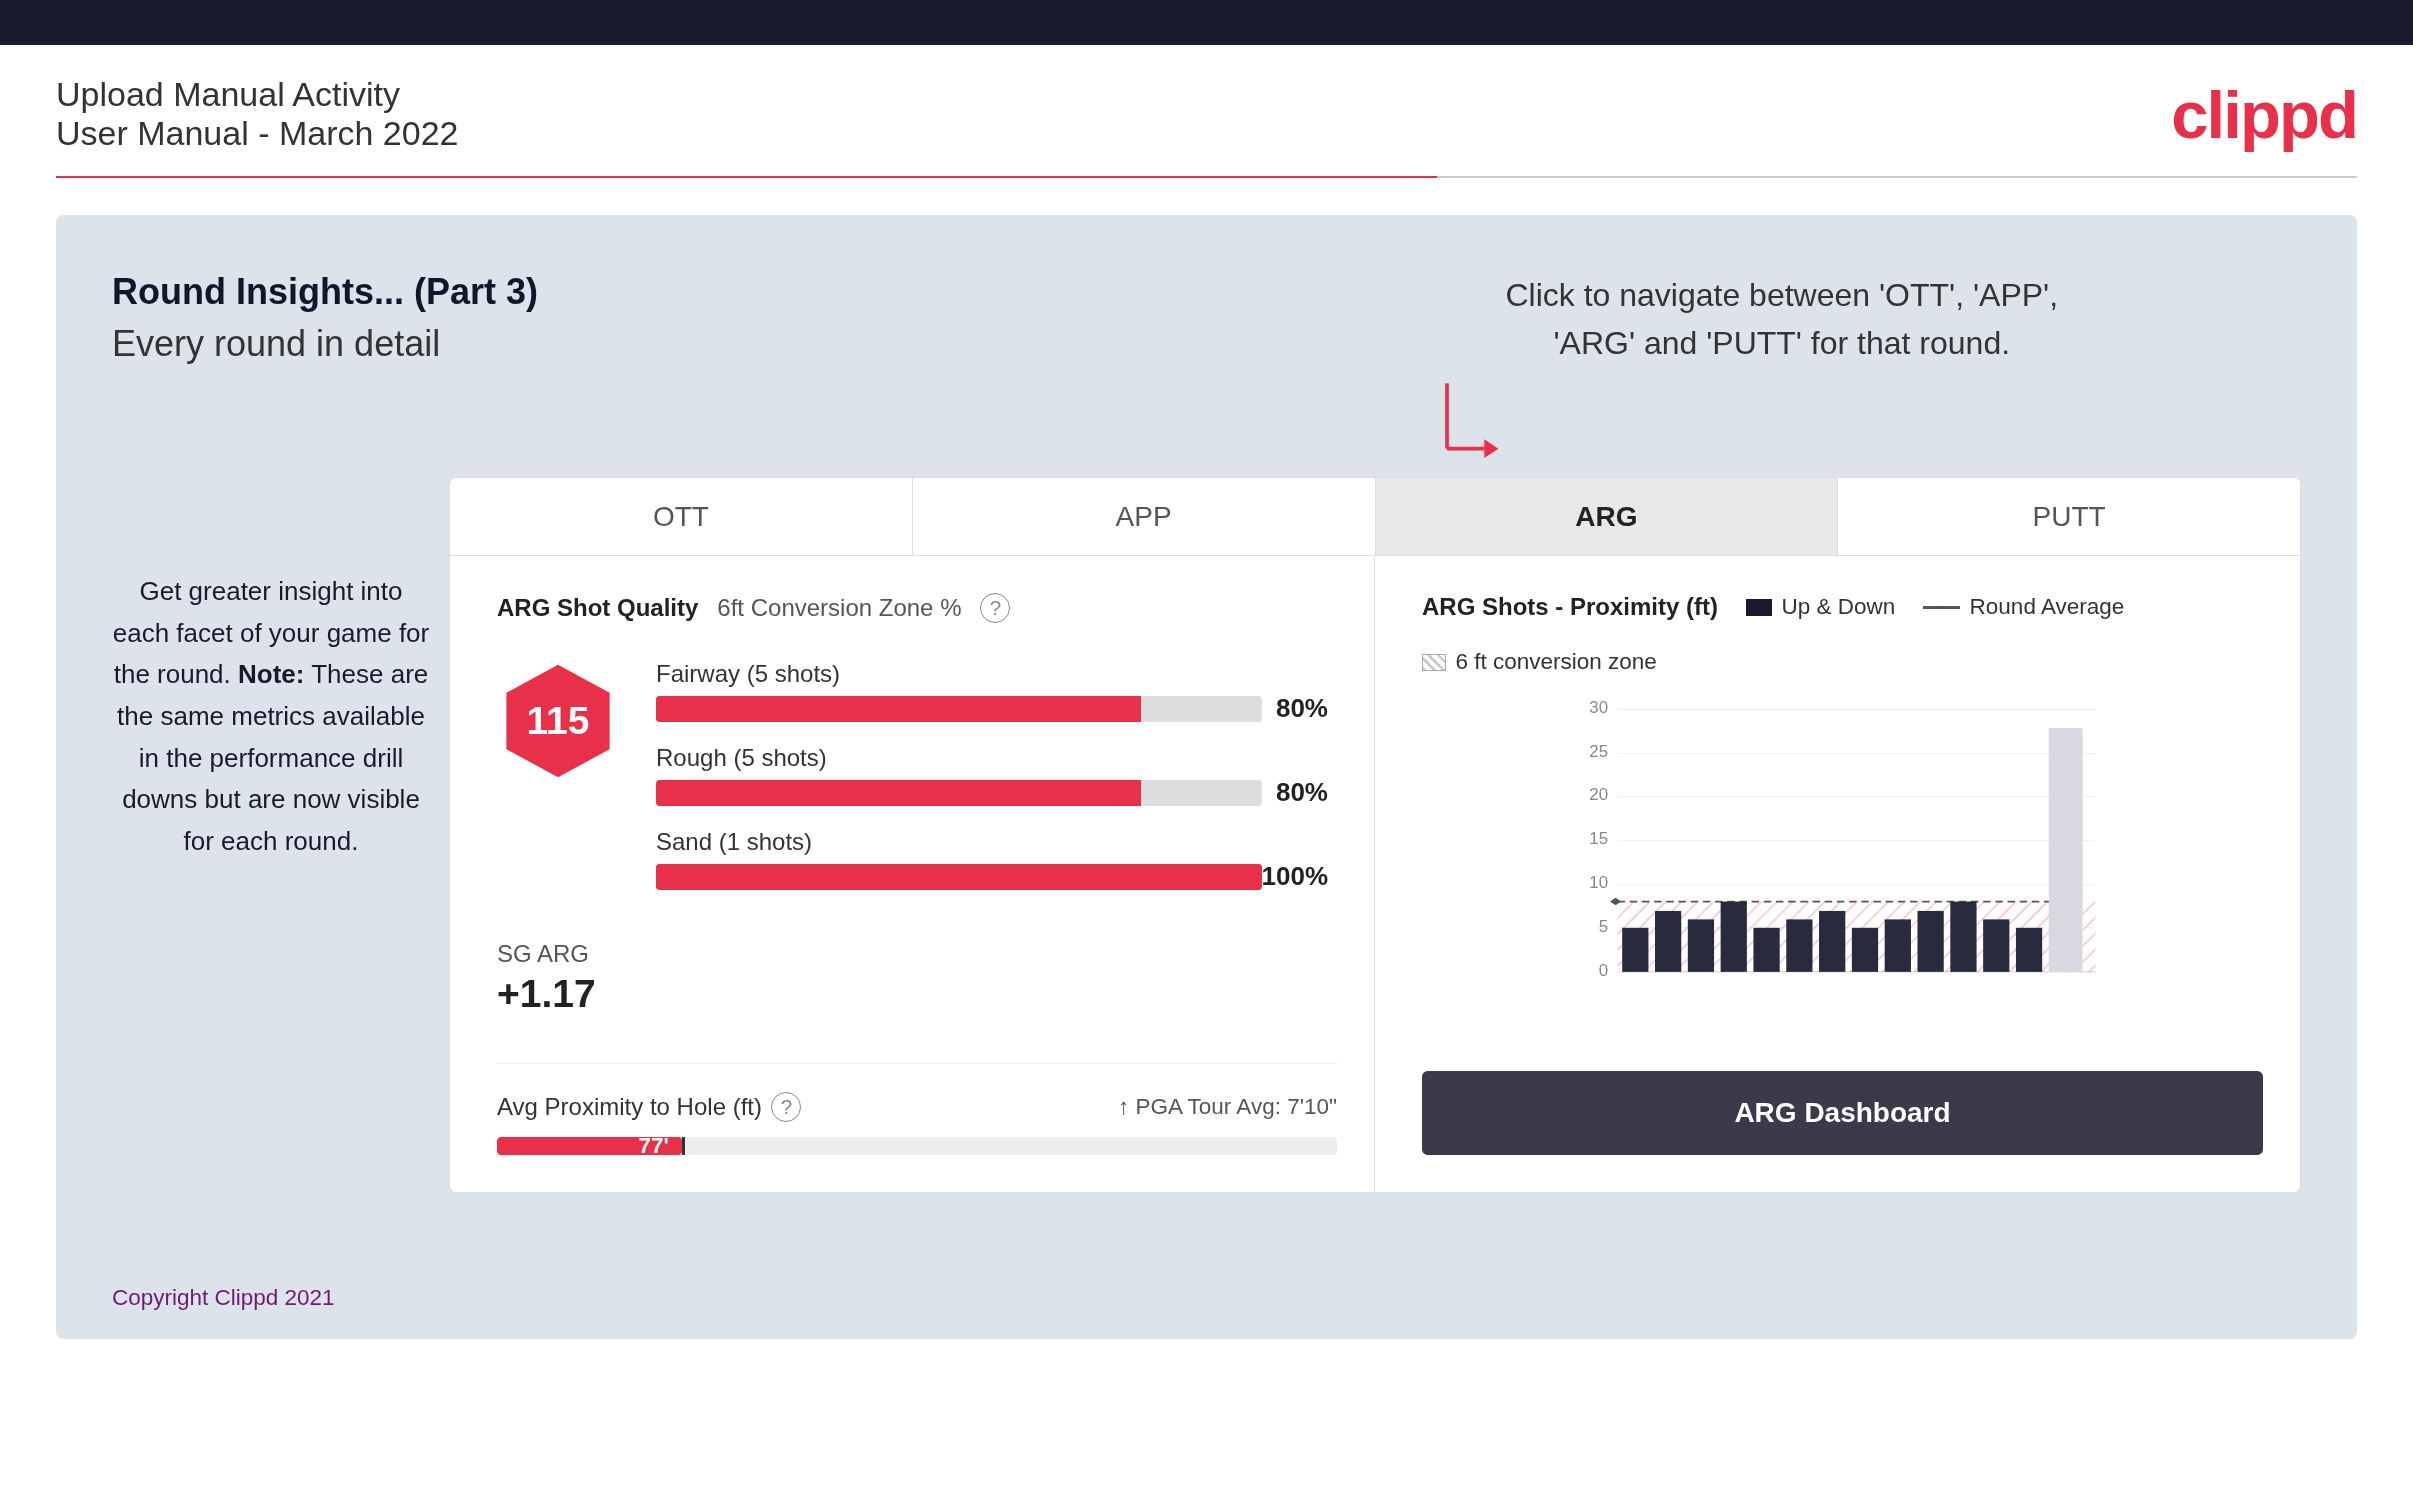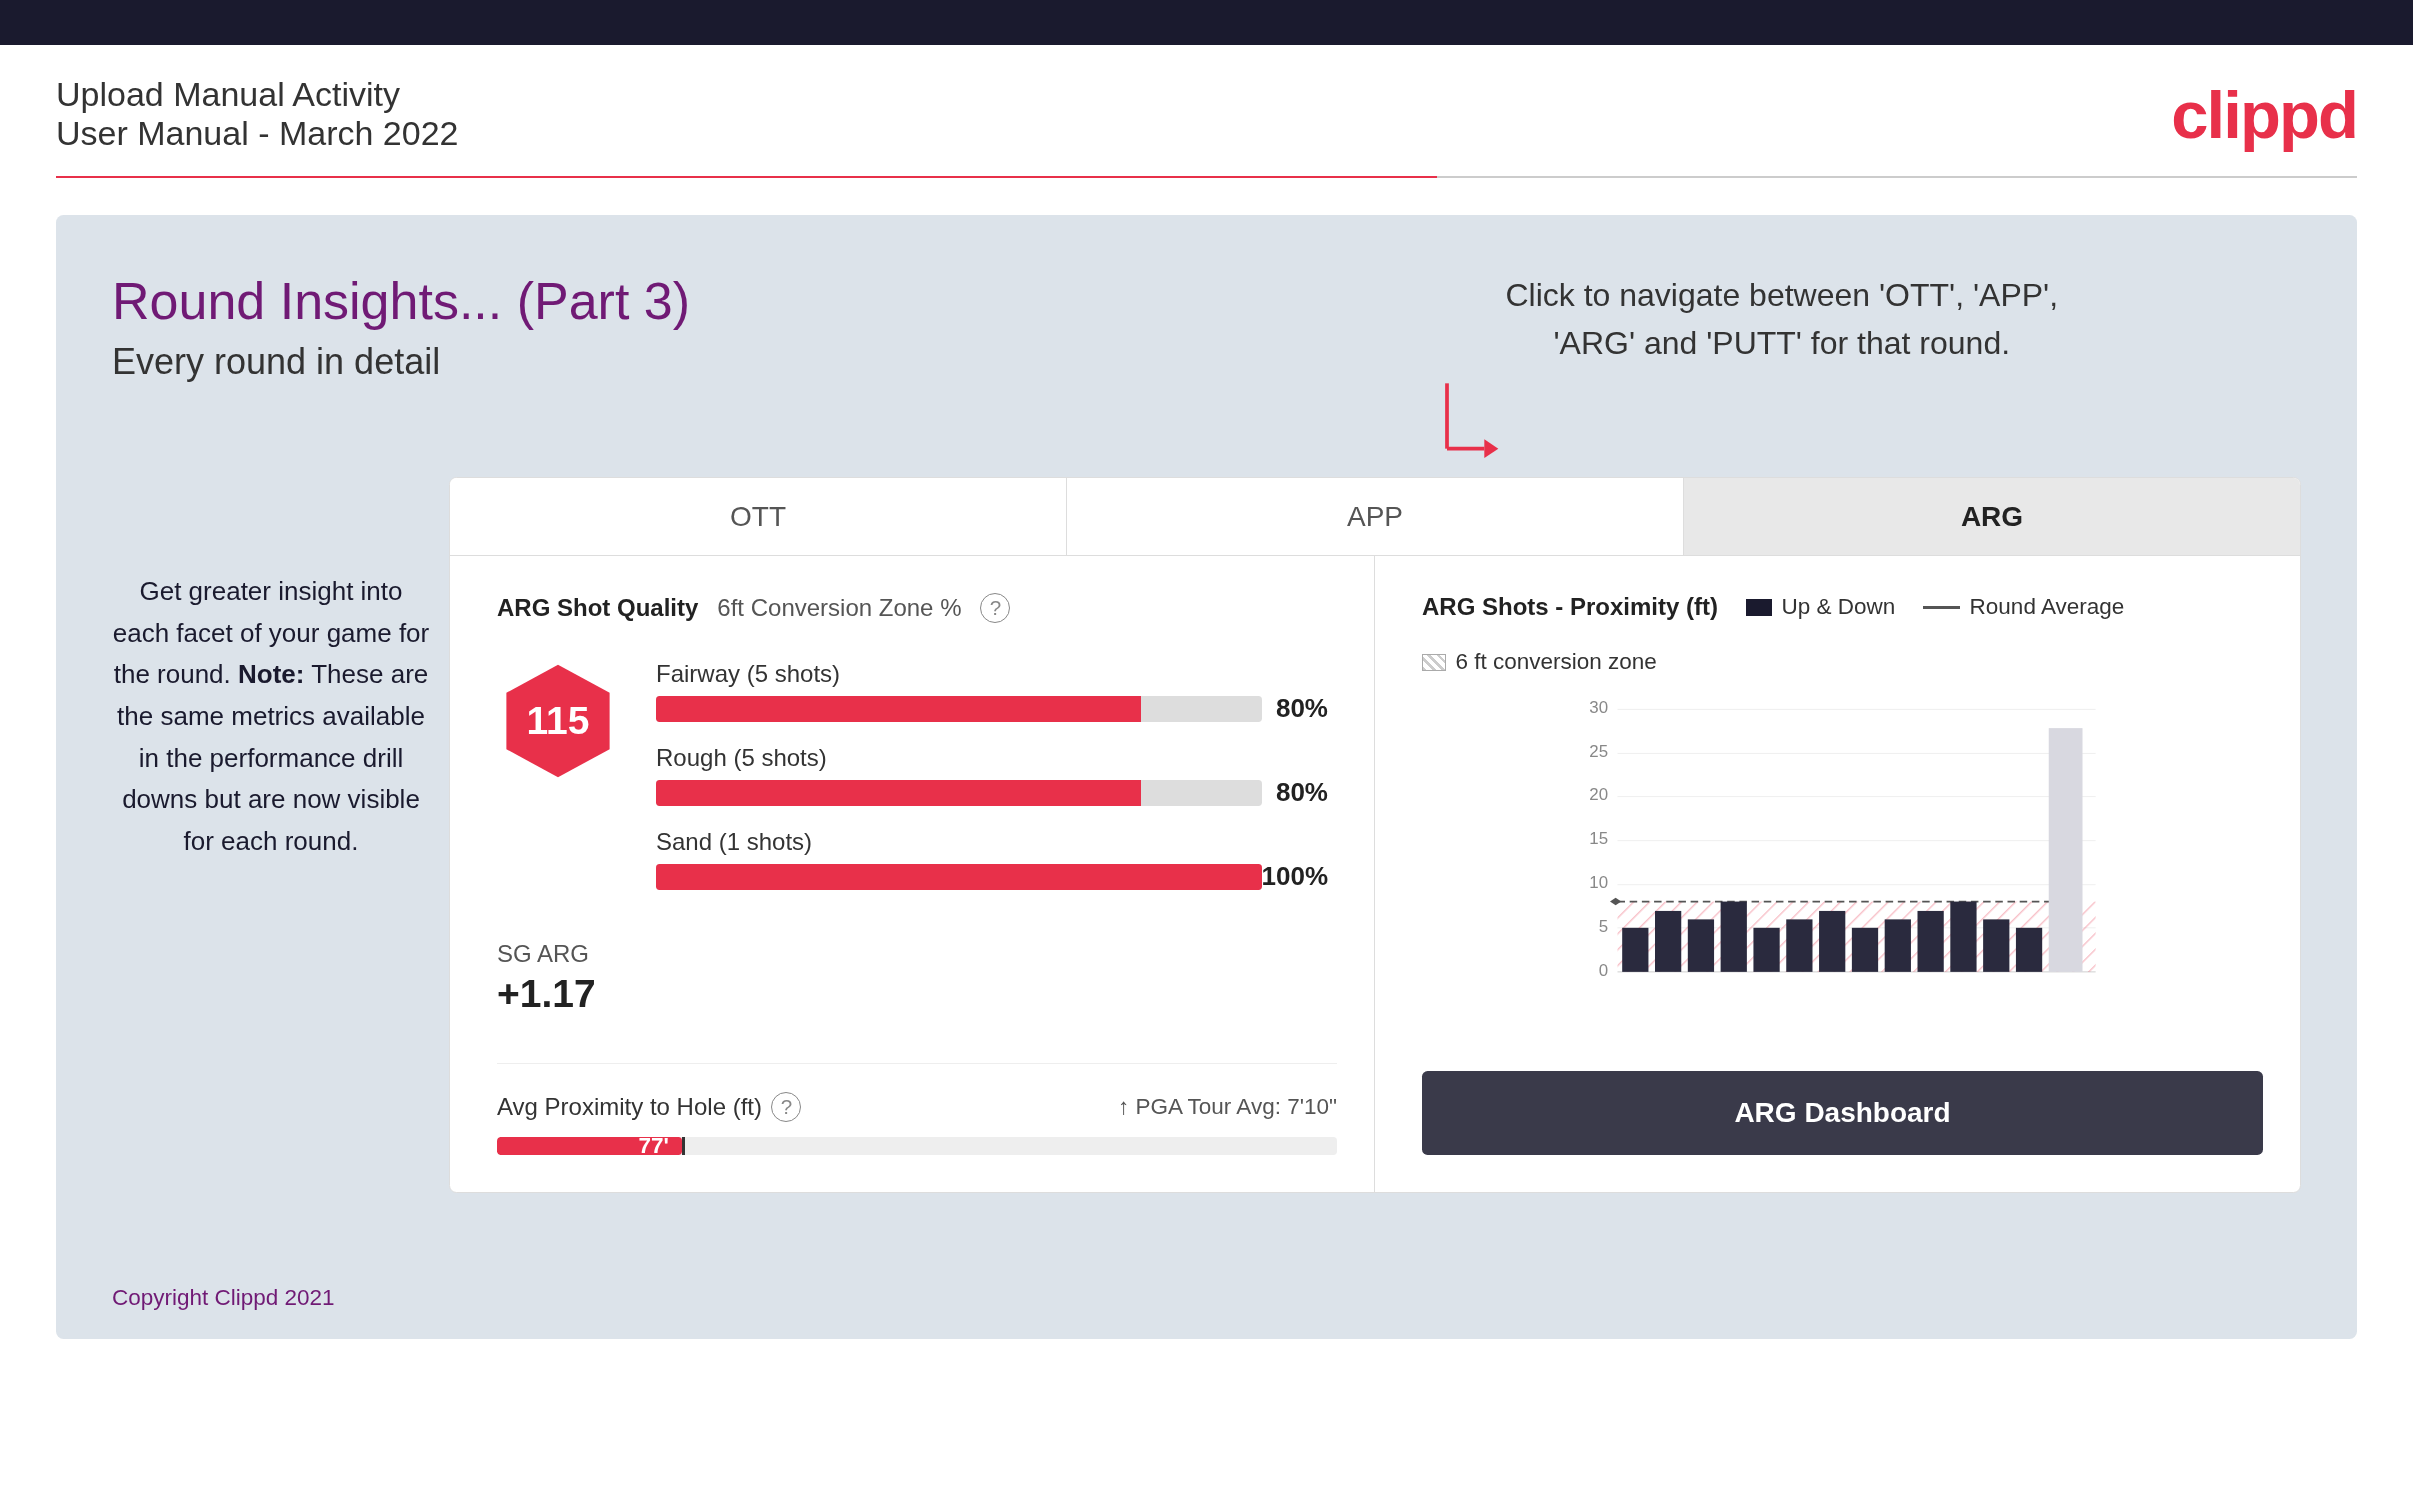--- a/index.html
+++ b/index.html
@@ -58,23 +58,23 @@
     .main-content {
       background: #dce3ea;
       margin: 37px 56px;
       padding: 56px 56px 56px 56px;
       border-radius: 7.5px;
       min-height: 1124px;
       position: relative;
     }
 
     .page-title {
-      font-size: 52px;
-      font-weight: 400;
-      color: #701a75;
+      font-size: 36px;
+      font-weight: 700;
+      color: #0f172a;
       margin-bottom: 9.4px;
     }
 
     .page-subtitle {
       font-size: 36px;
       color: #333;
       font-weight: 400;
       margin-bottom: 56px;
     }
 
@@ -478,20 +478,21 @@
     <span class="note-bold">Note:</span>
     These are the same metrics available in the performance drill downs but are now visible for each round.
   </div>
 
   <div class="dashboard-panel">
 
     <div class="tabs-row">
       <div class="tab">OTT</div>
       <div class="tab">APP</div>
       <div class="tab active">ARG</div>
+      <div class="tab">PUTT</div>
     </div>
 
     <div class="panel-body">
 
       <div class="left-panel">
 
         <div class="left-panel-header">
           <span class="label">ARG Shot Quality</span>
           <span class="sub-label">6ft Conversion Zone %</span>
           <div class="help-icon">?</div>

